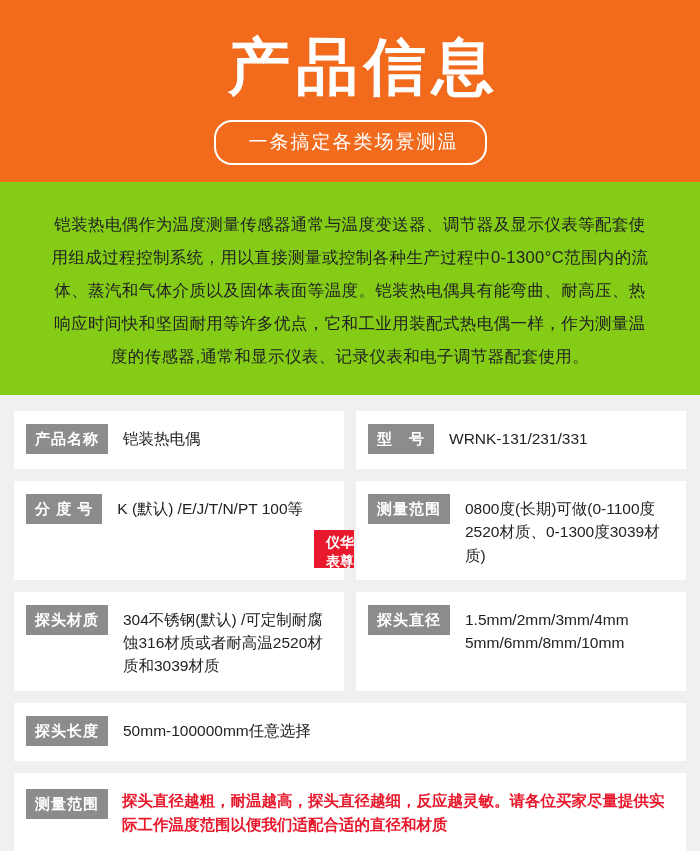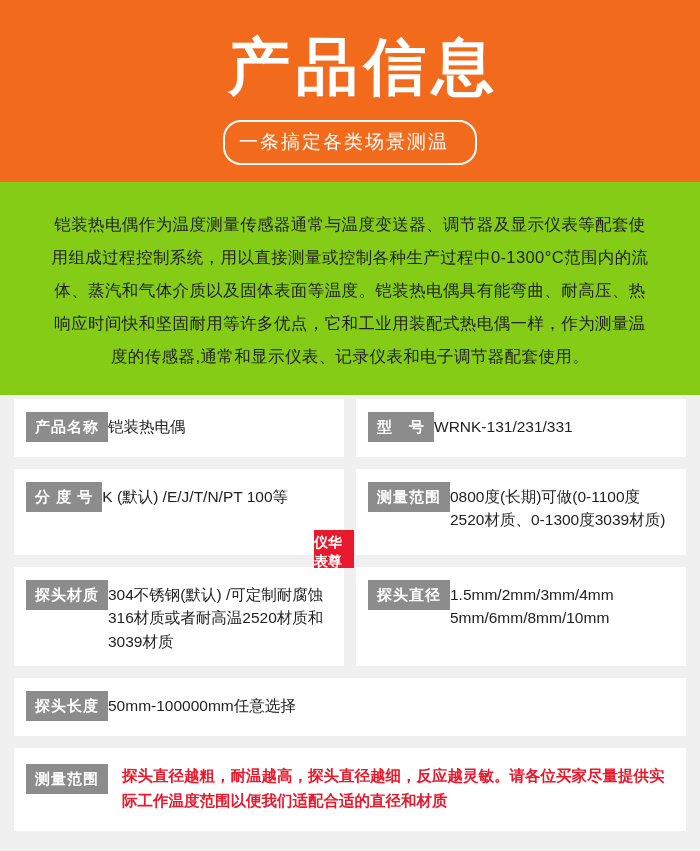--- a/index.html
+++ b/index.html
@@ -43,21 +43,21 @@
     display: flex;
     justify-content: center;
     margin-top: 14px;
   }
   .header-sub {
     border: 2px solid #ffffff;
     border-radius: 18px;
     color: #ffffff;
     font-size: 19px;
     letter-spacing: 2px;
-    padding: 7px 26px 8px 14px;
+    padding: 7px 26px 8px 33px;
     display: inline-block;
   }
 
   
   .intro {
     background: #84cc16;
     padding: 26px 46px 22px 46px;
     text-align: center;
   }
   .intro p {
@@ -69,20 +69,21 @@
   }
 
   
   .specs {
     padding: 4px 14px 0 14px;
   }
   .spec-row {
     display: flex;
     gap: 12px;
     margin-bottom: 12px;
+    margin-top: 12px;
   }
   .spec-cell {
     background: #ffffff;
     flex: 1 1 0;
     display: flex;
     align-items: flex-start;
     padding: 13px 12px 13px 12px;
     min-height: 58px;
   }
   .spec-label {
@@ -93,21 +94,21 @@
     padding: 6px 9px;
     white-space: nowrap;
     letter-spacing: 1px;
     flex: 0 0 auto;
     line-height: 1.2;
   }
   .spec-value {
     color: #222222;
     font-size: 15.5px;
     line-height: 1.5;
-    padding-left: 0;
+    padding-left: 15px;
     padding-top: 3px;
     flex: 1 1 auto;
   }
   .spec-cell.tall { min-height: 86px; }
 
   
   .notice {
     background: #ffffff;
     margin: 2px 14px 0 14px;
     display: flex;
@@ -139,21 +140,21 @@
     position: absolute;
     left: 314px;
     top: 530px;
     width: 40px;
     height: 38px;
     background: #e8192c;
     color: #ffffff;
     font-size: 14px;
     font-weight: bold;
     line-height: 1.35;
-    text-align: left;
+    text-align: right;
     padding-top: 3px;
     letter-spacing: 0px;
     z-index: 5;
   }
   .watermark span { display: block; }
 </style>
 </head>
 <body>
 
 <div class="page">

